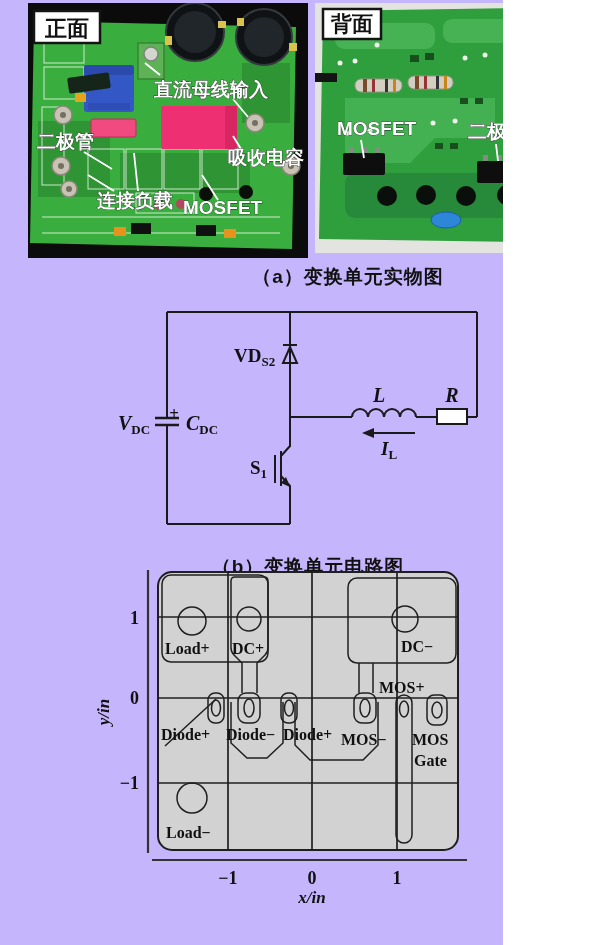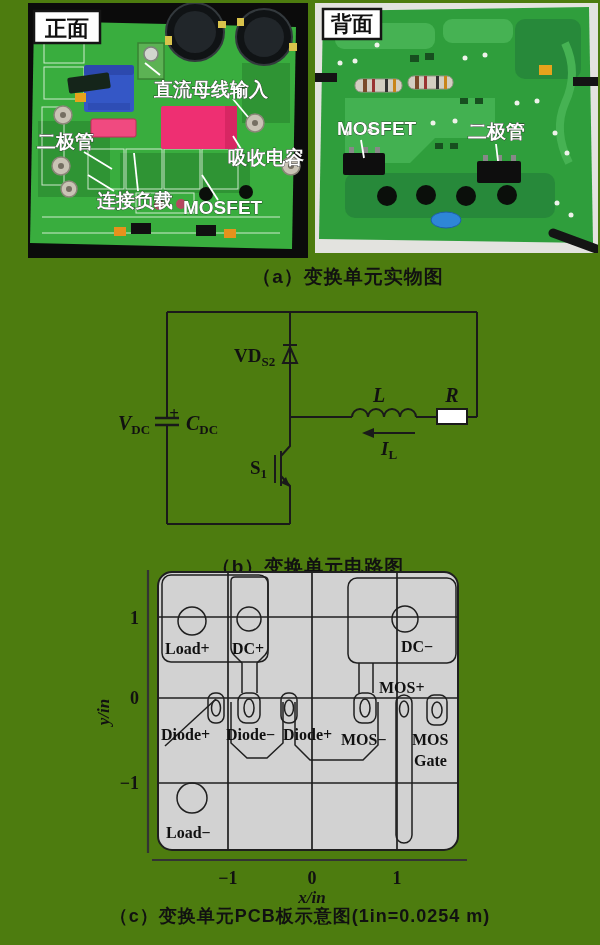--- a/index.html
+++ b/index.html
@@ -1,16 +1,16 @@
 <!DOCTYPE html>
 <html><head>
 <meta charset="utf-8">
 <style>
   html,body{margin:0;padding:0;background:#fff;}
-  .page{position:relative;width:600px;height:945px;background:#4d7c0f;overflow:hidden;
+  .page{position:relative;width:503px;height:945px;background:#c4b5fd;overflow:hidden;
         font-family:"Liberation Sans",sans-serif;}
   .caption{position:absolute;left:0;width:600px;text-align:center;font-weight:bold;
            color:#111;font-size:19px;letter-spacing:1px;}
   #cap-a{top:264px;margin-left:48px;}
   #cap-b{top:554px;margin-left:8px;}
   #cap-c{top:904px;font-size:18px;}
   svg{position:absolute;display:block;}
   #photo-front{left:28px;top:3px;}
   #photo-back{left:315px;top:3px;}
   #circuit{left:100px;top:298px;}
@@ -310,15 +310,14 @@
       <text class="serifb" x="44" y="142" font-size="18" text-anchor="end">0</text>
       <text class="serifb" x="44" y="227" font-size="18" text-anchor="end">−1</text>
       <text class="serifb" x="133" y="322" font-size="18" text-anchor="middle">−1</text>
       <text class="serifb" x="217" y="322" font-size="18" text-anchor="middle">0</text>
       <text class="serifb" x="302" y="322" font-size="18" text-anchor="middle">1</text>
     </g>
     <text class="serifb ital" x="14" y="150" font-size="17" text-anchor="middle" transform="rotate(-90 14 150)">y/in</text>
     <text class="serifb ital" x="217" y="341" font-size="17" text-anchor="middle">x/in</text>
   </svg>
 
-  <div class="caption" id="cap-c">（c）变换单元PCB板示意图(1in=0.0254 m)</div>
 
 </div>
 
 </body></html>

